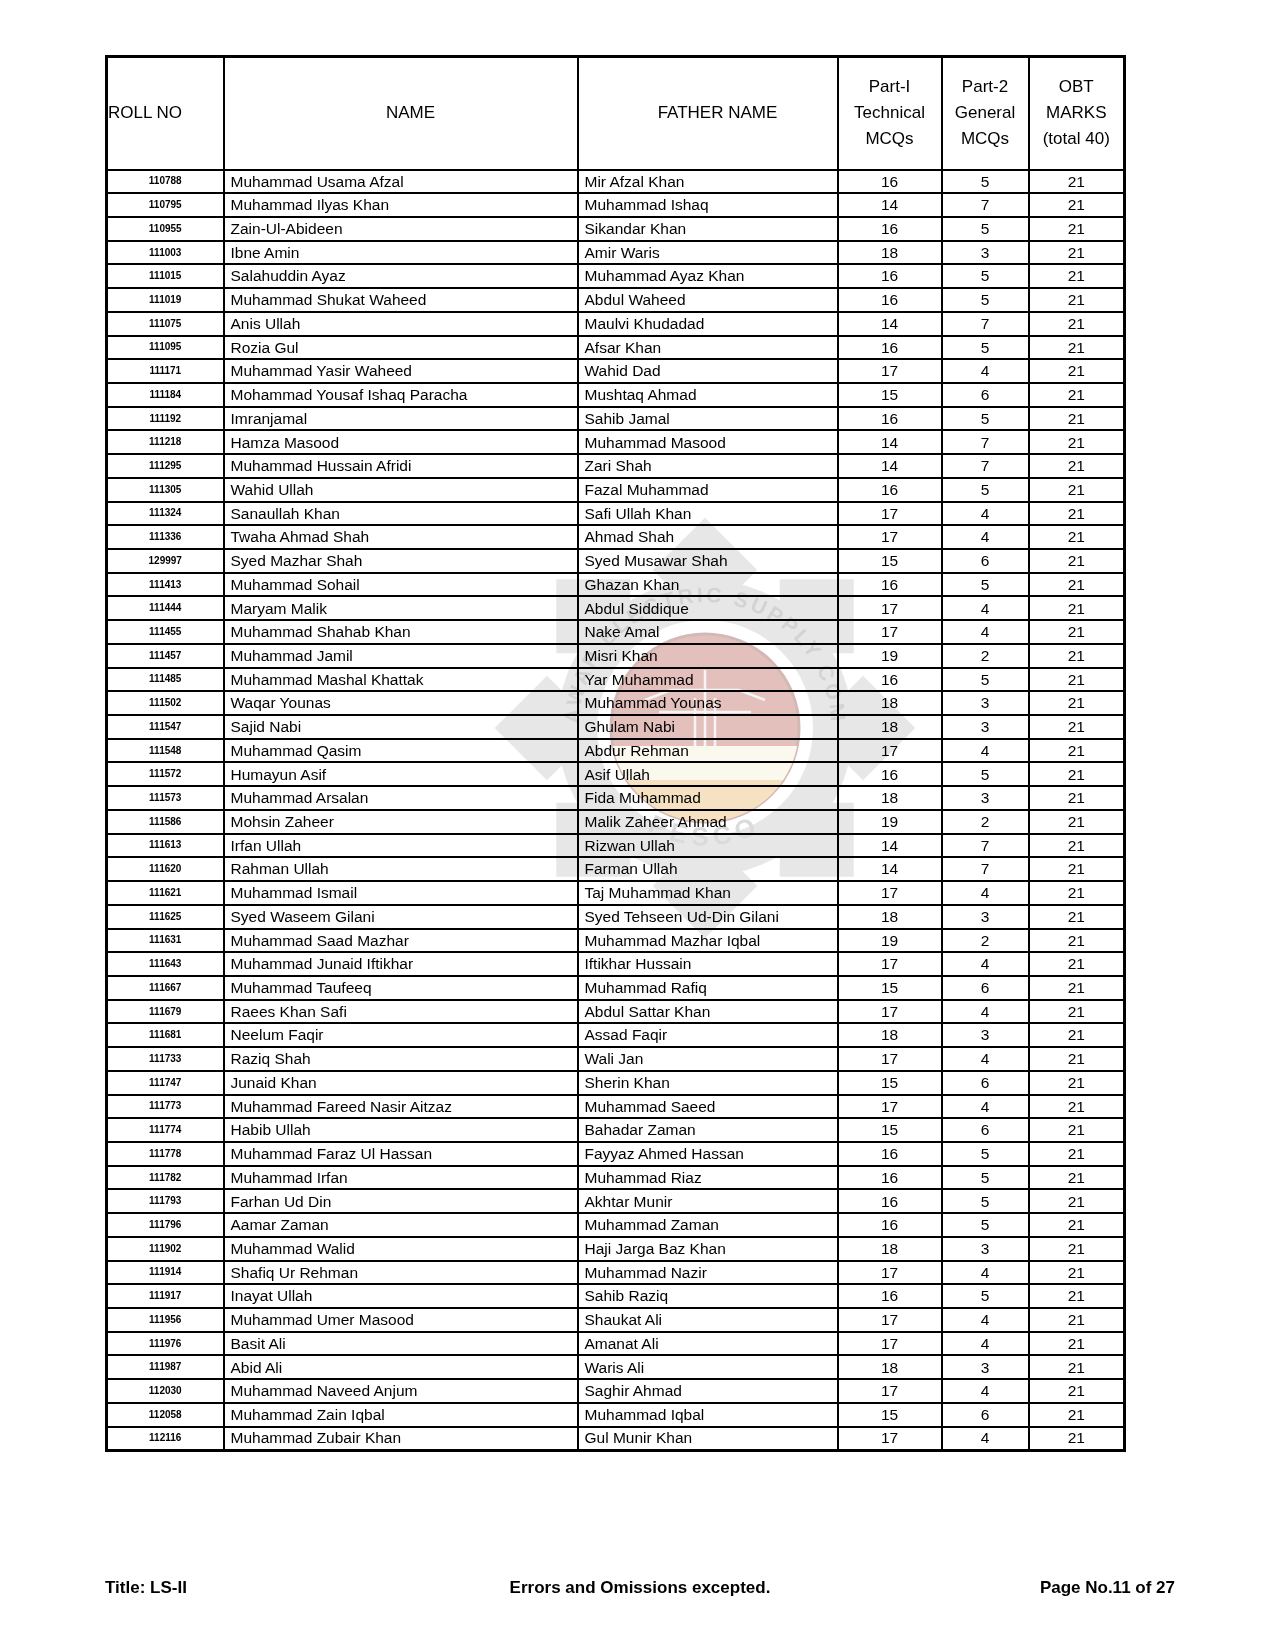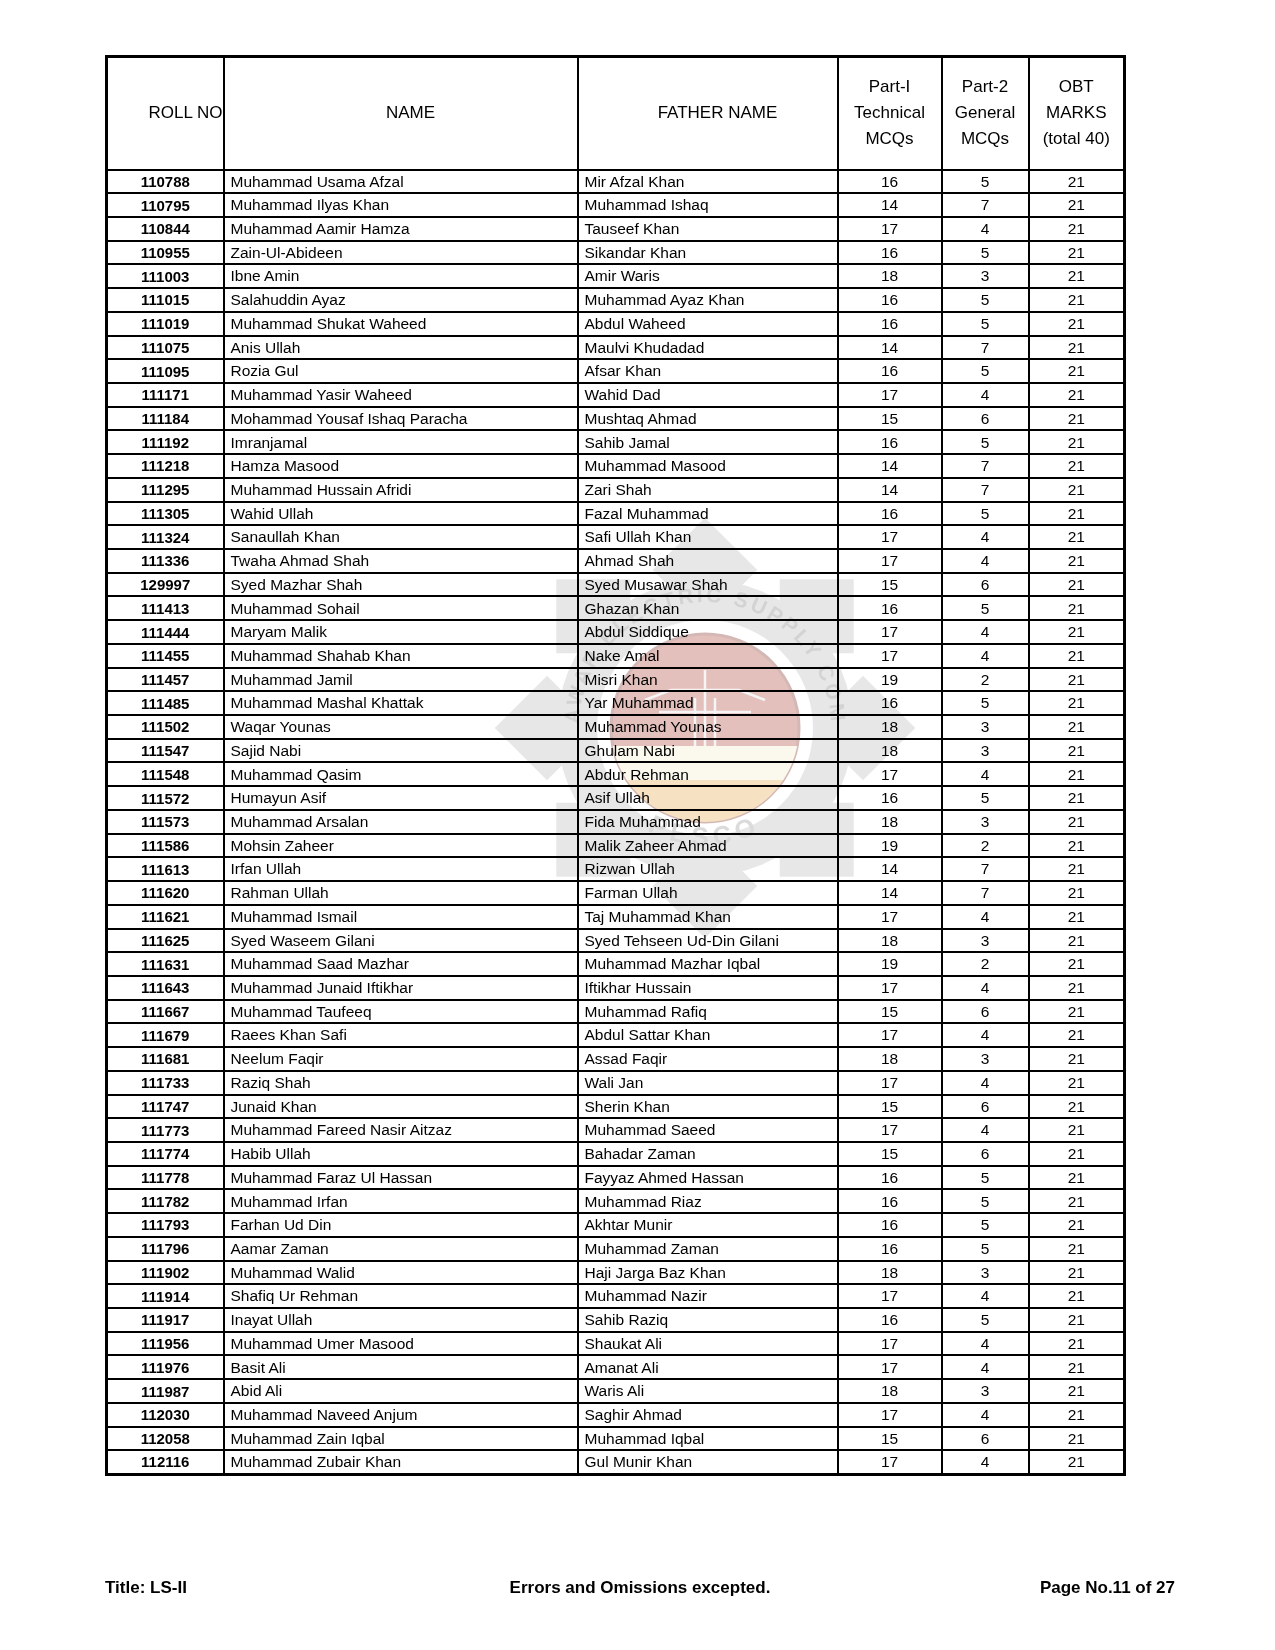--- a/index.html
+++ b/index.html
@@ -17,29 +17,29 @@
     position:absolute;left:105px;top:55px;width:1018px;
     border-collapse:collapse;table-layout:fixed;z-index:1;background:transparent;
   }
   table.results, table.results th, table.results td{border:2px solid #000;}
   table.results{border-width:3px;}
   thead tr{height:113px;}
   th{
     font-weight:normal;font-size:17px;line-height:1.55;
     white-space:pre-line;vertical-align:middle;padding:0;background:transparent;
   }
-  th.col-roll{text-align:right;border-bottom-width:3px;}
+  th.col-roll{text-align:left;border-bottom-width:3px;}
   th.col-name, th.col-father{text-align:center;padding-left:20px;border-bottom-width:3px;}
   th.col-p1, th.col-p2, th.col-obt{text-align:center;border-bottom-width:3px;}
   tbody tr{height:23.73px;}
   td{
     font-size:15.5px;line-height:1;padding:0;vertical-align:middle;
     overflow:hidden;white-space:nowrap;background:transparent;
   }
-  td.col-roll{font-weight:bold;text-align:center;font-size:15px;}
+  td.col-roll{font-weight:bold;text-align:center;font-size:10px;}
   td.col-name, td.col-father{text-align:left;padding-left:6px;}
   td.col-p1, td.col-p2, td.col-obt{text-align:center;}
 
   
   .footer{position:absolute;left:105px;top:1578px;width:1070px;height:24px;font-size:17px;z-index:1;font-weight:bold;}
   .footer .left{position:absolute;left:0;top:0;}
   .footer .center{position:absolute;left:50%;transform:translateX(-50%);top:0;}
   .footer .right{position:absolute;right:0;top:0;margin-left:46px;}
 </style>
 </head>
@@ -141,28 +141,20 @@
         </tr>
         <tr>
           <td class="col-roll">110795</td>
           <td class="col-name">Muhammad Ilyas Khan</td>
           <td class="col-father">Muhammad Ishaq</td>
           <td class="col-p1">14</td>
           <td class="col-p2">7</td>
           <td class="col-obt">21</td>
         </tr>
         <tr>
-          <td class="col-roll">110844</td>
-          <td class="col-name">Muhammad Aamir Hamza</td>
-          <td class="col-father">Tauseef Khan</td>
-          <td class="col-p1">17</td>
-          <td class="col-p2">4</td>
-          <td class="col-obt">21</td>
-        </tr>
-        <tr>
           <td class="col-roll">110955</td>
           <td class="col-name">Zain-Ul-Abideen</td>
           <td class="col-father">Sikandar Khan</td>
           <td class="col-p1">16</td>
           <td class="col-p2">5</td>
           <td class="col-obt">21</td>
         </tr>
         <tr>
           <td class="col-roll">111003</td>
           <td class="col-name">Ibne Amin</td>

